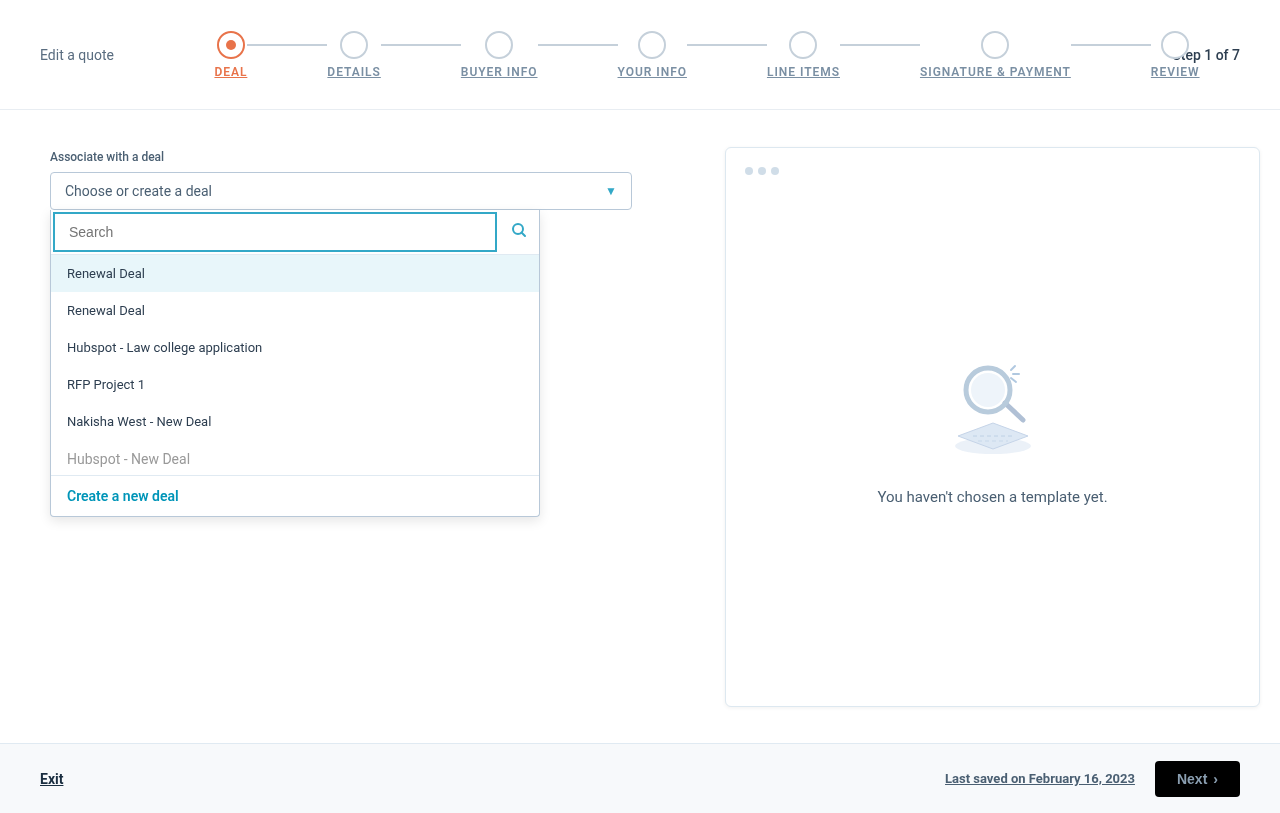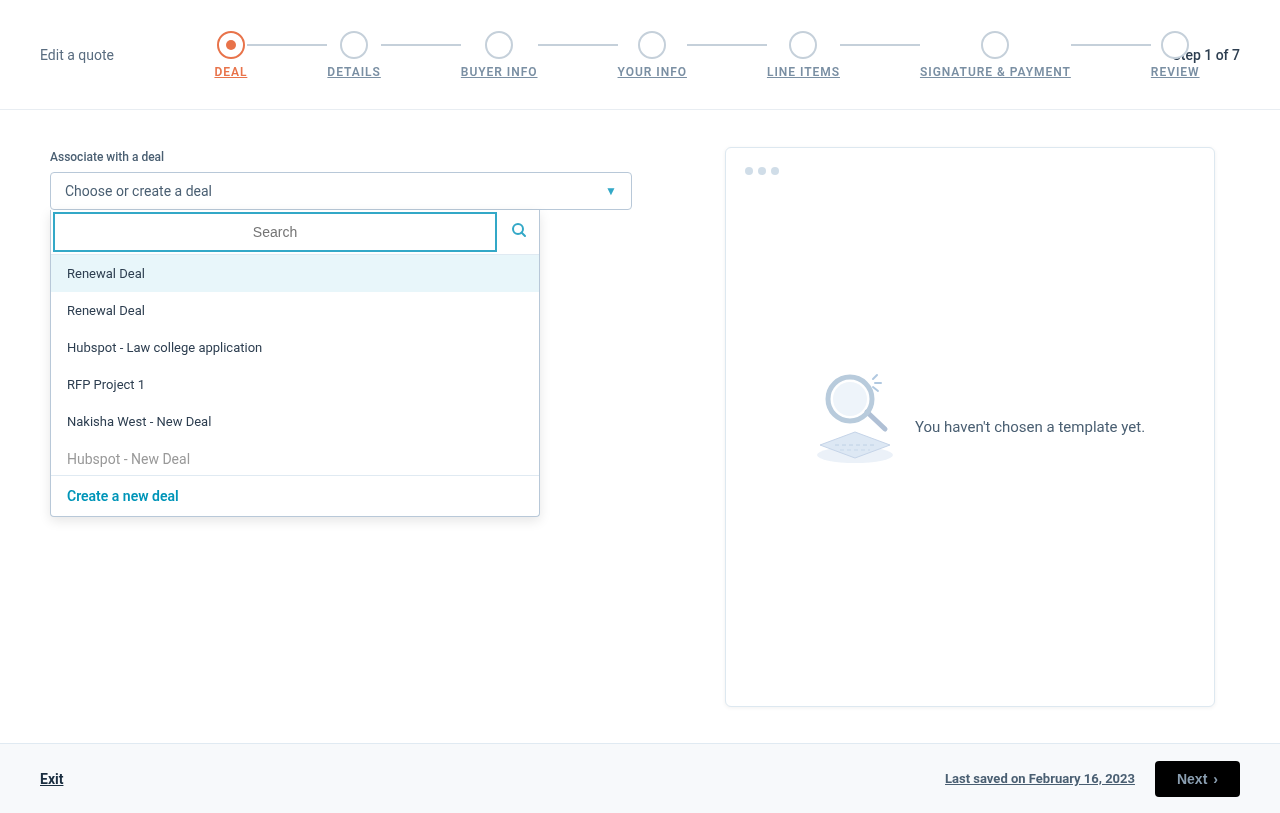--- a/index.html
+++ b/index.html
@@ -162,21 +162,20 @@
     .search-input {
       flex: 1;
       border: none;
       outline: none;
       padding: 10px 14px;
       font-size: 14px;
       color: #2d3e50;
       border: 2px solid #33a8c7;
       border-radius: 0;
       margin: 2px;
-      text-align: center;
     }
     .search-icon-btn {
       padding: 10px 12px;
       color: #33a8c7;
       font-size: 15px;
     }
 
     .deal-list {
       max-height: 220px;
       overflow-y: auto;
@@ -202,27 +201,27 @@
       padding: 12px 16px;
       color: #0095b8;
       font-size: 14px;
       font-weight: 600;
       cursor: pointer;
       border-top: 1px solid #e0eaf2;
     }
 
     
     .preview-card {
-      width: 490px;
+      width: 535px;
       height: 560px;
       border: 1px solid #dde8f0;
       border-radius: 6px;
       background: #fff;
       display: flex;
-      flex-direction: row;
+      flex-direction: column;
       align-items: center;
       justify-content: center;
       box-shadow: 0 1px 4px rgba(0,0,0,0.06);
     }
     .preview-dots {
       position: absolute;
       top: 20px;
       left: 20px;
       display: flex;
       gap: 5px;

